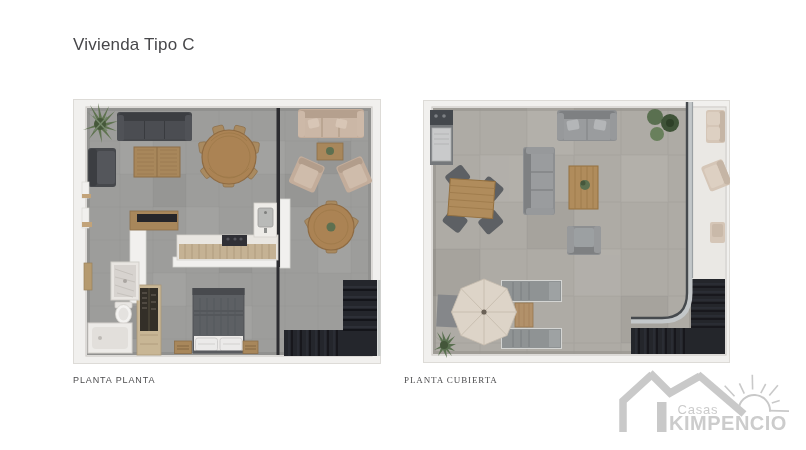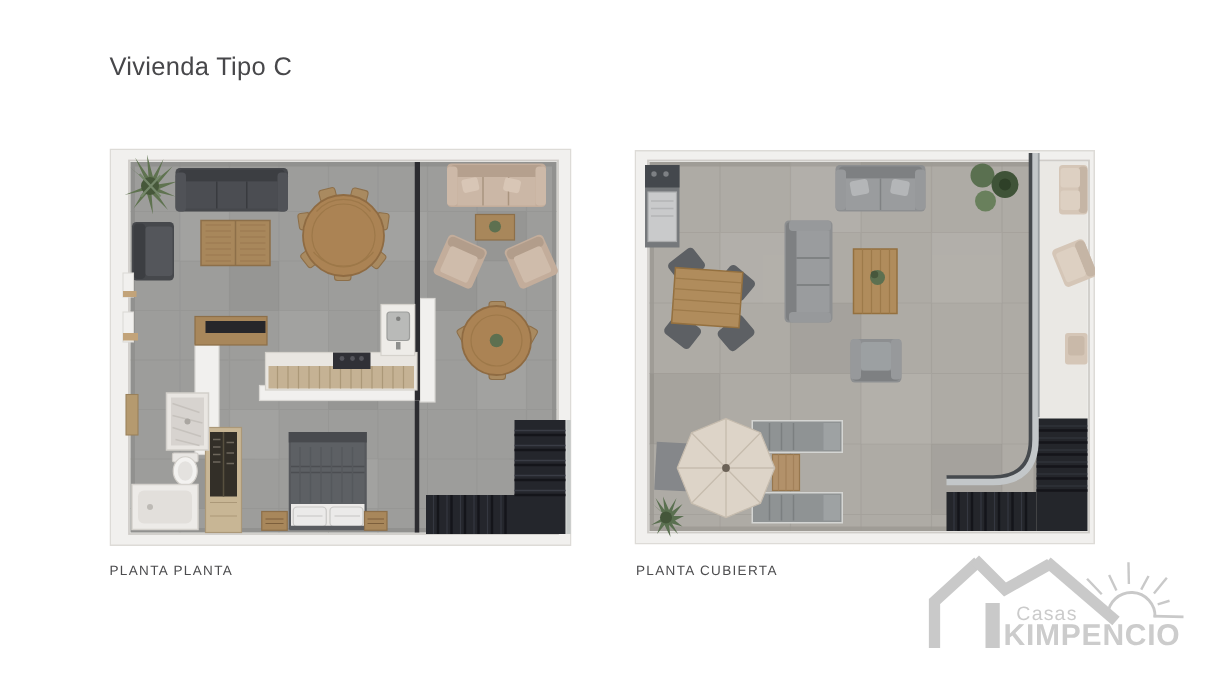--- a/index.html
+++ b/index.html
@@ -381,21 +381,21 @@
   </g>
 
   <g>
     <rect x="287" y="122" width="15" height="21" rx="2" fill="#d5c6b7"></rect>
     <rect x="289" y="124" width="11" height="13" rx="2" fill="#c9b9a9"></rect>
   </g>
 </svg>
 
 <div class="abs" style="left:73px;top:375px;font-size:9px;color:#4c4c4e;letter-spacing:0.9px;">PLANTA PLANTA</div>
 
-<div class="abs" style="left:424px;top:375px;font-size:9px;color:#4c4c4e;letter-spacing:0.9px;">PLANTA CUBIERTA</div>
+<div class="abs" style="left:404px;top:375px;font-size:9px;color:#4c4c4e;letter-spacing:0.9px;font-family:Liberation Serif, serif;">PLANTA CUBIERTA</div>
 
 <svg class="abs" style="left:612px;top:366px;" width="194" height="84" viewBox="0 0 194 84">
   <g stroke="#c9c9c9" fill="none">
 
     <path d="M11 66 L11 35 L40 8.5" stroke-width="7.5"></path>
     <path d="M38 7 L58 27 L88 10" stroke-width="7.5"></path>
     <rect x="45" y="36" width="9.5" height="30" fill="#c9c9c9" stroke="none"></rect>
 
     <path d="M86 8.5 L132 48" stroke-width="7.5"></path>
 

